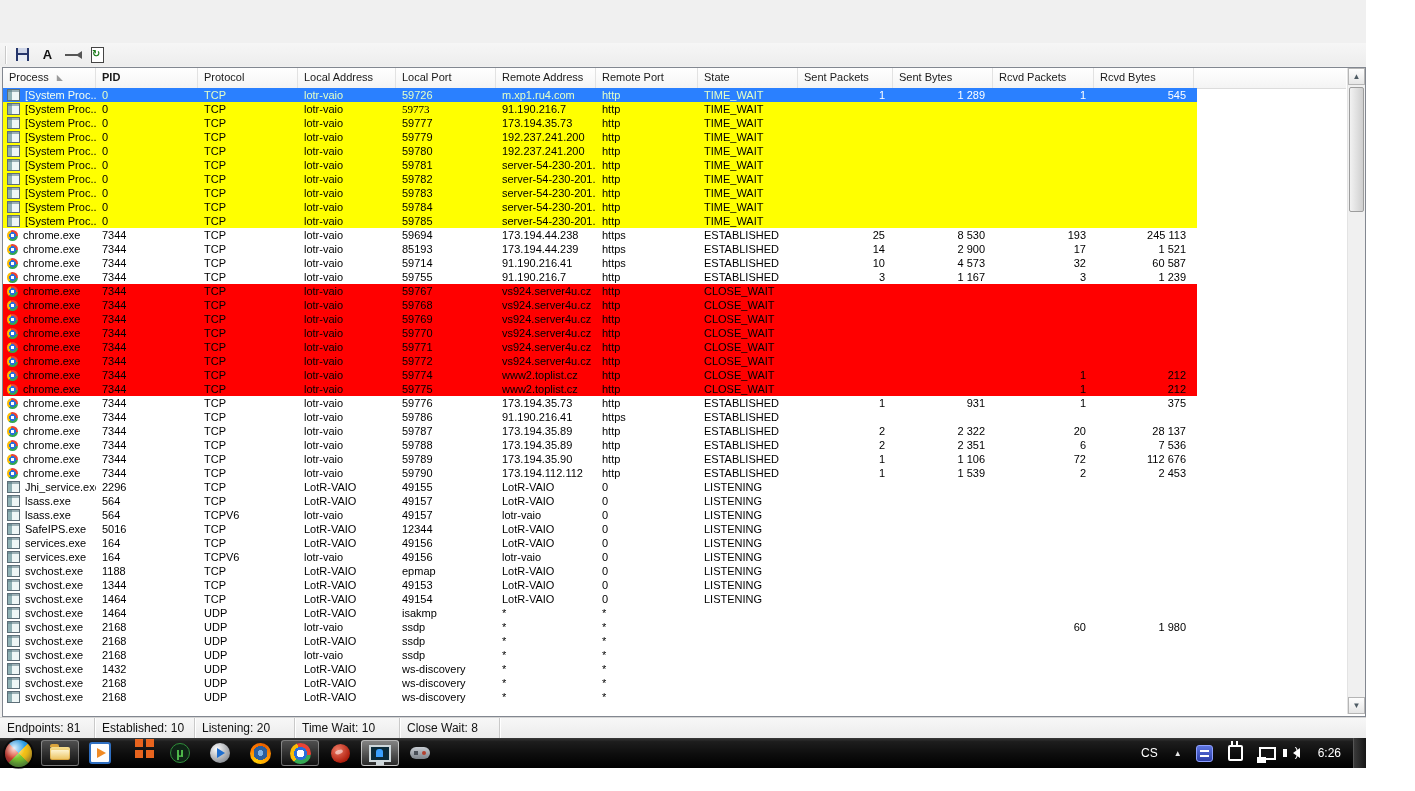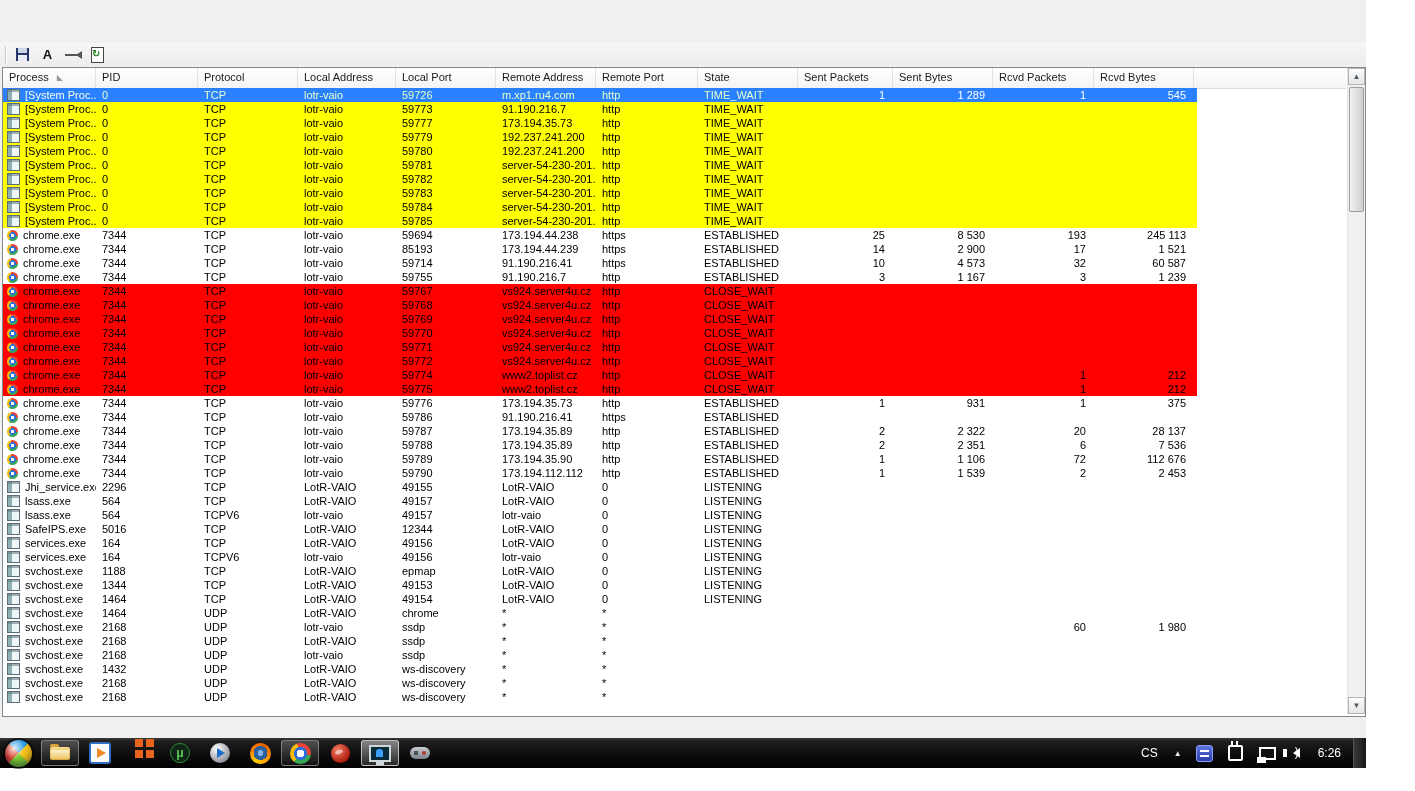--- a/index.html
+++ b/index.html
@@ -174,21 +174,21 @@
             <span class="icon-disconnect"></span>
           </span>
         <span class="tbtn">
             <span class="icon-refresh"></span>
           </span>
       </div>
 
       <div class="client">
         <div class="lheader">
             <span class="hcell" style="width: 93px;">Process<span class="sort-glyph">◣</span></span>
-            <span class="hcell" style="width: 102px;">PID</span>
+            <span class="hcell" style="width: 102px; font-weight: bold;">PID</span>
             <span class="hcell" style="width: 100px;">Protocol</span>
             <span class="hcell" style="width: 98px;">Local Address</span>
             <span class="hcell" style="width: 100px;">Local Port</span>
             <span class="hcell" style="width: 100px;">Remote Address</span>
             <span class="hcell" style="width: 102px;">Remote Port</span>
             <span class="hcell" style="width: 100px;">State</span>
             <span class="hcell" style="width: 95px;">Sent Packets</span>
             <span class="hcell" style="width: 100px;">Sent Bytes</span>
             <span class="hcell" style="width: 101px;">Rcvd Packets</span>
             <span class="hcell" style="width: 100px;">Rcvd Bytes</span>
@@ -213,21 +213,21 @@
               <span class="cell num" style="width: 100px;">545</span>
             </div>
             <div class="trow yellow">
               <span class="cell first" style="width: 93px;">
                 <span class="picon system"></span>
                 <span class="plabel">[System Proc...</span>
               </span>
               <span class="cell" style="width: 102px;">0</span>
               <span class="cell" style="width: 100px;">TCP</span>
               <span class="cell" style="width: 98px;">lotr-vaio</span>
-              <span class="cell" style="width: 100px;">59773</span>
+              <span class="cell" style="width: 100px; font-family: Liberation Serif, serif;">59773</span>
               <span class="cell" style="width: 100px;">91.190.216.7</span>
               <span class="cell" style="width: 102px;">http</span>
               <span class="cell" style="width: 100px;">TIME_WAIT</span>
               <span class="cell num" style="width: 95px;"></span>
               <span class="cell num" style="width: 100px;"></span>
               <span class="cell num" style="width: 101px;"></span>
               <span class="cell num" style="width: 100px;"></span>
             </div>
             <div class="trow yellow">
               <span class="cell first" style="width: 93px;">
@@ -825,21 +825,21 @@
               <span class="cell num" style="width: 100px;"></span>
             </div>
             <div class="trow">
               <span class="cell first" style="width: 93px;">
                 <span class="picon generic"></span>
                 <span class="plabel">svchost.exe</span>
               </span>
               <span class="cell" style="width: 102px;">1464</span>
               <span class="cell" style="width: 100px;">UDP</span>
               <span class="cell" style="width: 98px;">LotR-VAIO</span>
-              <span class="cell" style="width: 100px;">chrome</span>
+              <span class="cell" style="width: 100px;">isakmp</span>
               <span class="cell" style="width: 100px;">*</span>
               <span class="cell" style="width: 102px;">*</span>
               <span class="cell" style="width: 100px;"></span>
               <span class="cell num" style="width: 95px;"></span>
               <span class="cell num" style="width: 100px;"></span>
               <span class="cell num" style="width: 101px;"></span>
               <span class="cell num" style="width: 100px;"></span>
             </div>
             <div class="trow">
               <span class="cell first" style="width: 93px;">
@@ -944,20 +944,27 @@
               <span class="cell num" style="width: 100px;"></span>
             </div>
           </div>
         <div class="vscroll">
           <span class="sbtn up">▲</span>
           <span class="sthumb"></span>
           <span class="sbtn down">▼</span>
         </div>
       </div>
 
+      <div class="statusbar">
+          <span class="seg" style="width: 95px;">Endpoints: 81</span>
+          <span class="seg" style="width: 100px;">Established: 10</span>
+          <span class="seg" style="width: 100px;">Listening: 20</span>
+          <span class="seg" style="width: 105px;">Time Wait: 10</span>
+          <span class="seg" style="width: 100px;">Close Wait: 8</span>
+        </div>
     </div>
 
     <div class="taskbar">
       <span class="startorb"></span>
       <span id="taskbtns" style="display:flex;align-items:center;">
           <span class="taskbtn active">
             <span class="app-explorer"></span>
           </span>
           <span class="taskbtn">
             <span class="app-wmp"></span>

